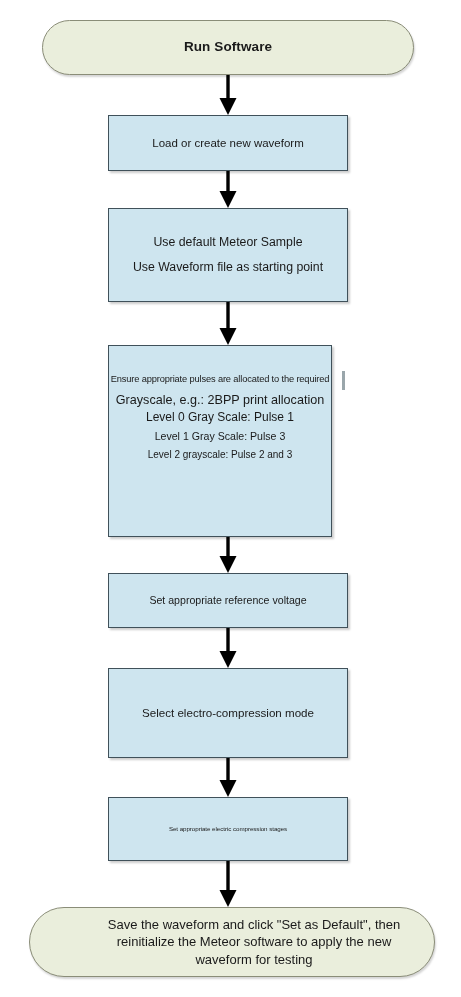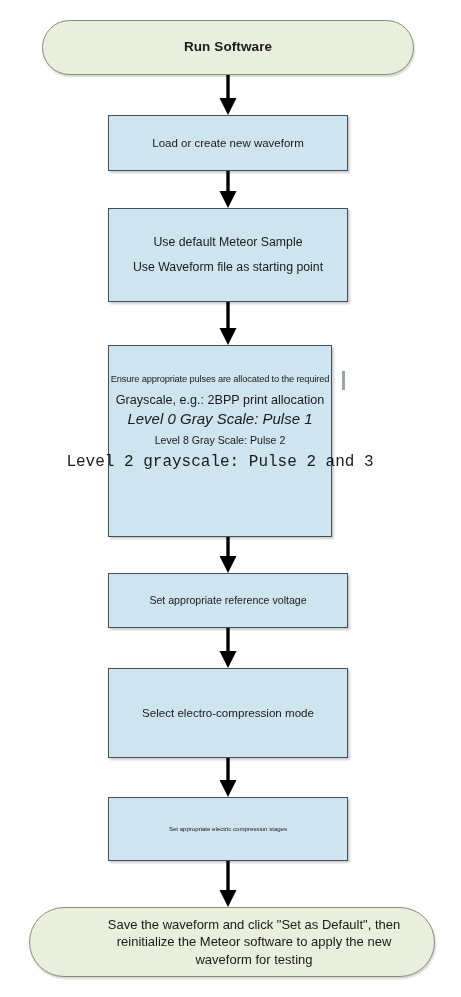--- a/index.html
+++ b/index.html
@@ -54,23 +54,23 @@
   #n-load    { left: 108px; top: 115px; width: 240px; height: 56px; }
   #n-load .line { font-size: 11.5px; }
 
   #n-source  { left: 108px; top: 208px; width: 240px; height: 94px; }
   #n-source .line { font-size: 12.3px; margin: 5px 0; }
 
   #n-pulses  { left: 108px; top: 345px; width: 224px; height: 192px;
                justify-content: flex-start; padding-top: 28px; }
   #n-pulses .l0 { font-size: 9.3px; letter-spacing: -0.15px; margin-bottom: 8px; }
   #n-pulses .l1 { font-size: 12.6px; margin-bottom: 1px; }
-  #n-pulses .l2 { font-size: 15px; margin-bottom: 6px; font-style: italic; }
+  #n-pulses .l2 { font-size: 12px; margin-bottom: 6px; }
   #n-pulses .l3 { font-size: 10.6px; margin-bottom: 6px; }
-  #n-pulses .l4 { font-size: 16px; margin-bottom: 4px; font-family: Liberation Mono, monospace; }
+  #n-pulses .l4 { font-size: 10.0px; margin-bottom: 4px; }
   #n-pulses .l5 { font-size: 10.8px; }
 
   #n-vref    { left: 108px; top: 573px; width: 240px; height: 55px; }
   #n-vref .line { font-size: 10.6px; }
 
   #n-mode    { left: 108px; top: 668px; width: 240px; height: 90px; }
   #n-mode .line { font-size: 11.6px; }
 
   #n-stages  { left: 108px; top: 797px; width: 240px; height: 64px; }
   #n-stages .line { font-size: 6.2px; letter-spacing: -0.05px; }
@@ -135,21 +135,21 @@
 
   <div class="node process" id="n-source">
     <div class="line">Use default Meteor Sample</div>
     <div class="line">Use Waveform file as starting point</div>
   </div>
 
   <div class="node process" id="n-pulses">
     <div class="line l0">Ensure appropriate pulses are allocated to the required</div>
     <div class="line l1">Grayscale, e.g.: 2BPP print allocation</div>
     <div class="line l2">Level 0 Gray Scale: Pulse 1</div>
-    <div class="line l3">Level 8 Gray Scale: Pulse 2</div>
+    <div class="line l3">Level 1 Gray Scale: Pulse 3</div>
     <div class="line l4">Level 2 grayscale: Pulse 2 and 3</div>
   </div>
   <div class="caret"></div>
 
   <div class="node process" id="n-vref">
     <div class="line">Set appropriate reference voltage</div>
   </div>
 
   <div class="node process" id="n-mode">
     <div class="line">Select electro-compression mode</div>

